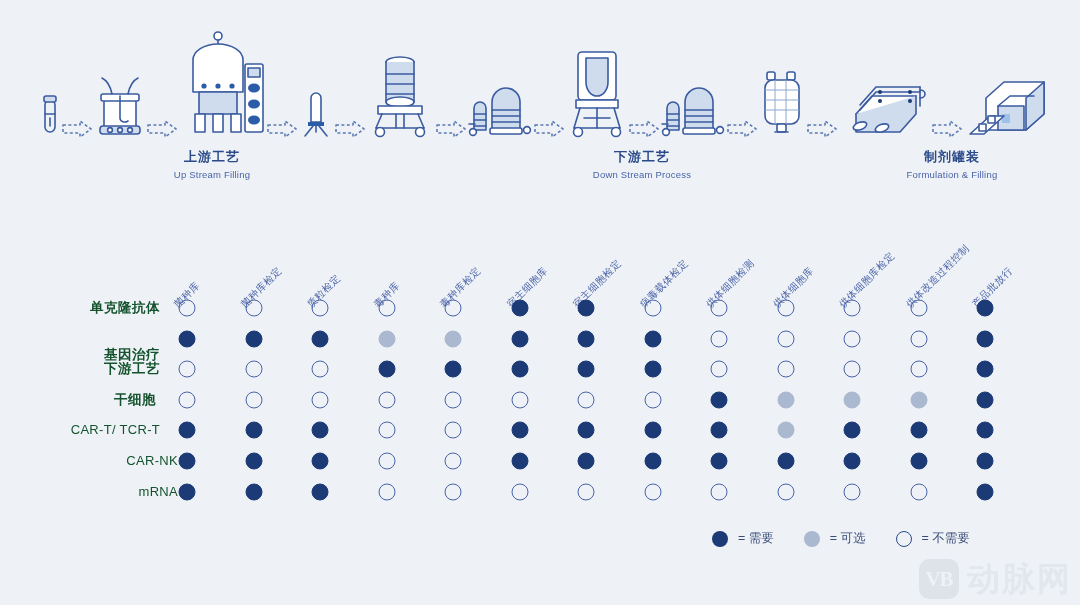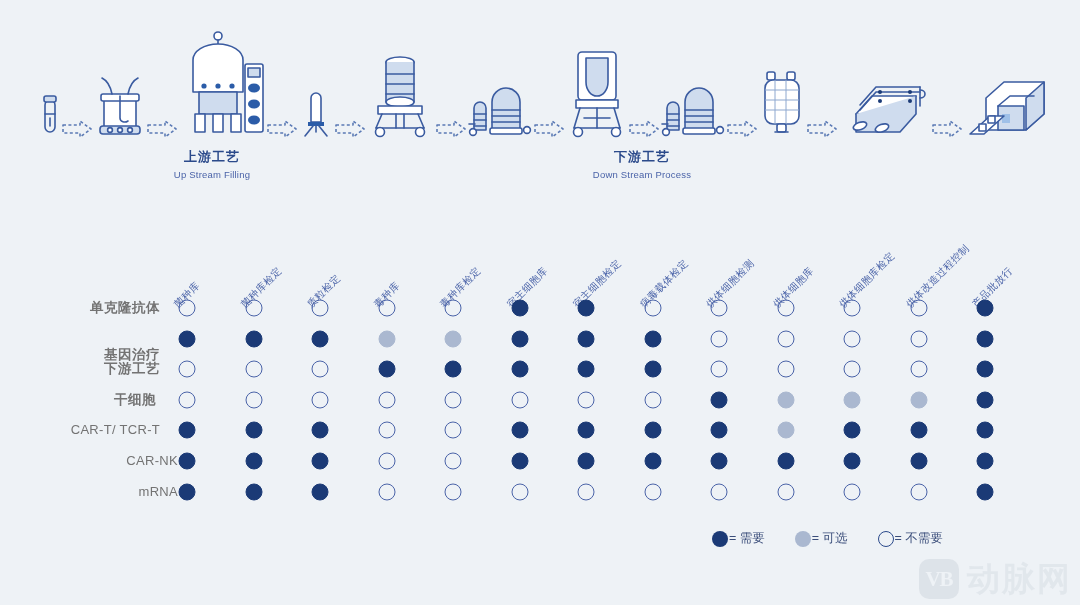--- a/index.html
+++ b/index.html
@@ -42,21 +42,21 @@
     letter-spacing:.5px;
   }
 
   .row-label{
     position:absolute;
     right:0;
     width:150px;
     text-align:right;
     font-size:13.5px;
     font-weight:bold;
-    color:#737373;
+    color:#14532d;
     letter-spacing:.5px;
     line-height:16px;
     transform:translateY(-50%);
   }
   .row-label.latin{font-weight:normal;font-size:13px;letter-spacing:.3px;}
 
   .dot{
     position:absolute;
     width:17px;height:17px;
     border-radius:50%;
@@ -66,21 +66,21 @@
   .dot.req{background:#1b3a76;border:1px solid #1b3a76;}
   .dot.opt{background:#aab8d0;border:1px solid #aab8d0;}
   .dot.no{background:transparent;border:1.4px solid #4a63a8;}
 
   
   .legend{
     position:absolute;left:712px;top:530px;
     display:flex;align-items:center;gap:30px;
     font-size:12.5px;color:#2b4a8b;
   }
-  .legend-item{display:flex;align-items:center;gap:1px;}
+  .legend-item{display:flex;align-items:center;gap:10px;}
   .legend-dot{width:16px;height:16px;border-radius:50%;box-sizing:border-box;flex:0 0 auto;}
   .legend-dot.req{background:#1b3a76;}
   .legend-dot.opt{background:#aab8d0;}
   .legend-dot.no{background:transparent;border:1.5px solid #2b4a8b;}
   .legend-text{font-size:12.5px;color:#3a4d7a;white-space:nowrap;}
 
   
   .watermark{
     position:absolute;right:8px;bottom:6px;
     display:flex;align-items:center;gap:8px;
@@ -250,20 +250,24 @@
         </svg>
       </div>
     <div class="stage-labels" id="stage-labels">
         <div class="stage-label" style="left:212px;top:0">
           <div class="stage-cn">上游工艺</div>
           <div class="stage-en">Up Stream Filling</div>
         </div>
         <div class="stage-label" style="left:642px;top:0">
           <div class="stage-cn">下游工艺</div>
           <div class="stage-en">Down Stream Process</div>
+        </div>
+        <div class="stage-label" style="left:952px;top:0">
+          <div class="stage-cn">制剂罐装</div>
+          <div class="stage-en">Formulation &amp; Filling</div>
         </div>
       </div>
   </div>
 
   <div class="matrix">
     <div id="col-heads">
         <div class="col-head" style="left:181px;top:97px">菌种库</div>
         <div class="col-head" style="left:247.5px;top:97px">菌种库检定</div>
         <div class="col-head" style="left:314px;top:97px">质粒检定</div>
         <div class="col-head" style="left:380.5px;top:97px">毒种库</div>

